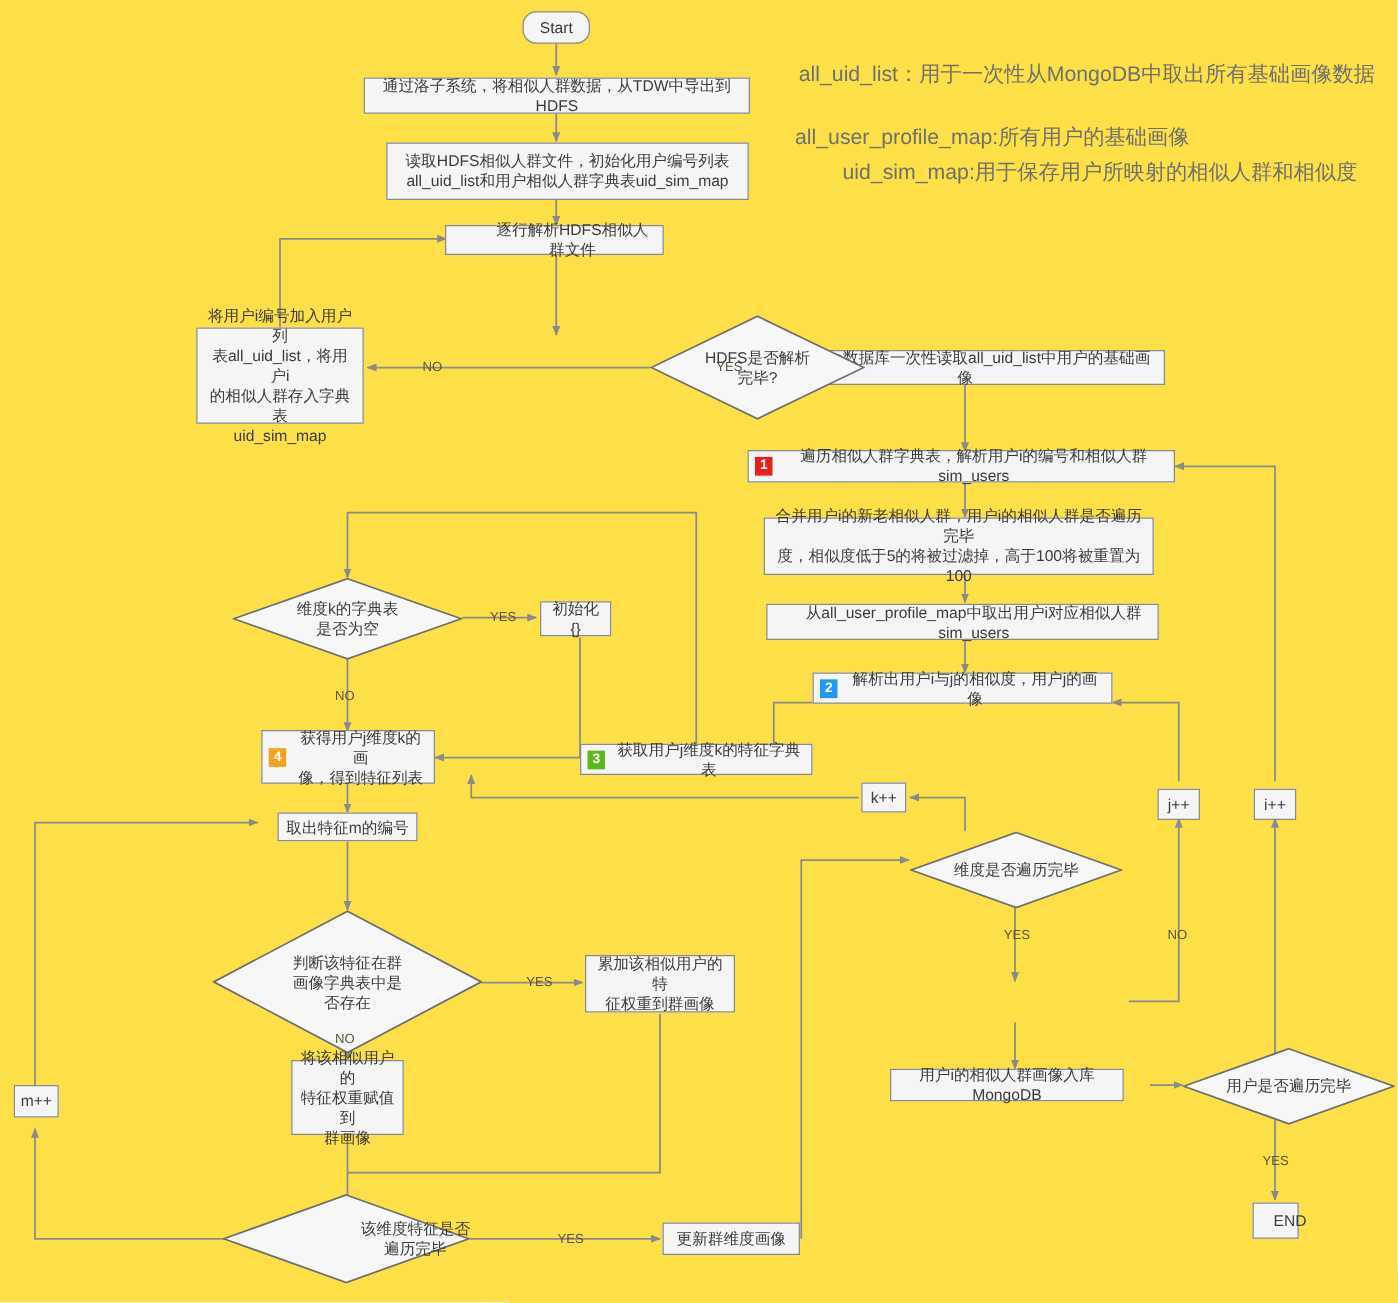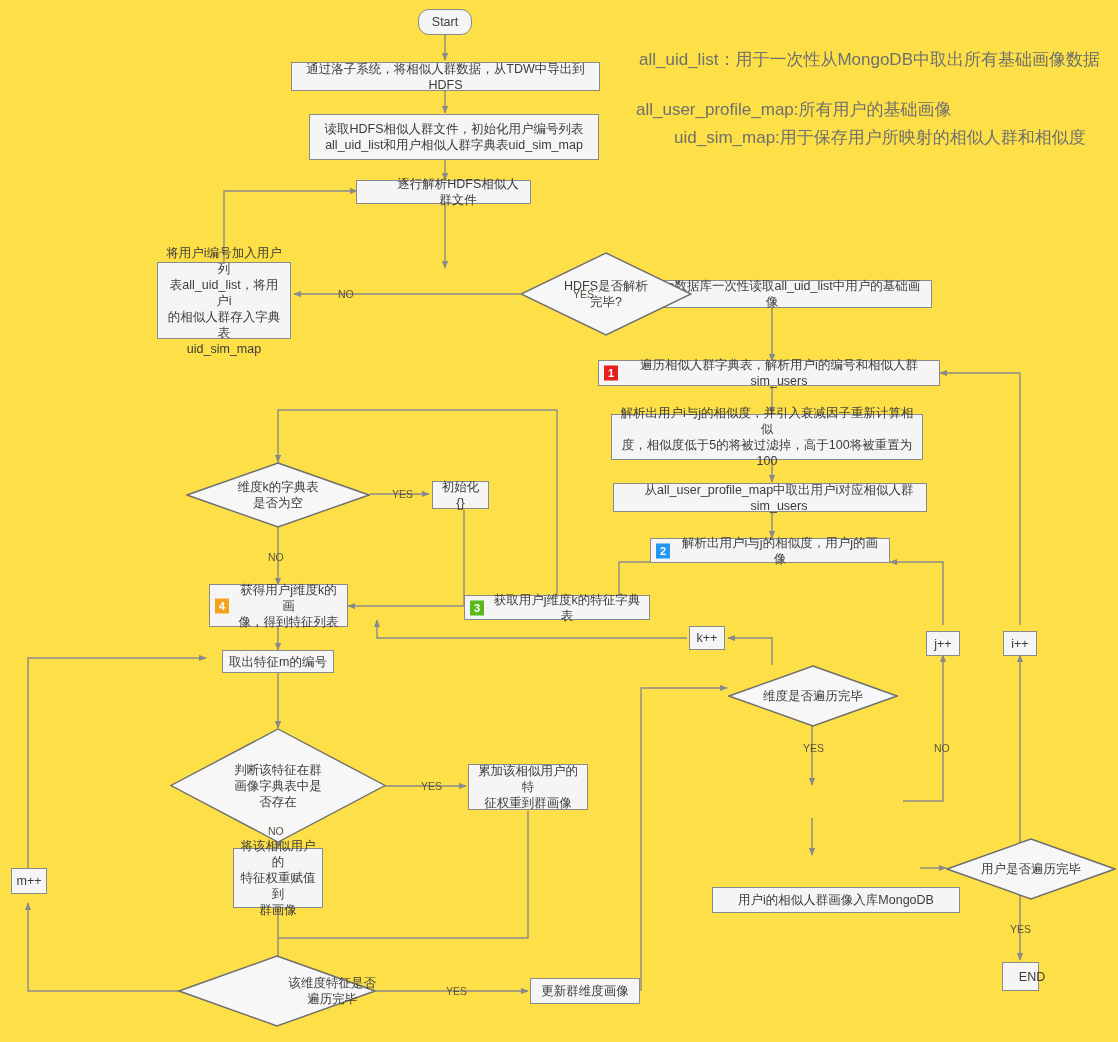--- a/index.html
+++ b/index.html
@@ -168,21 +168,21 @@
 的相似人群存入字典表
 uid_sim_map</div>
 
   <div class="node" style="left:612px;top:280px;width:320px;height:28px;">从Mongo数据库一次性读取all_uid_list中用户的基础画像</div>
 
   <div class="node badged" style="left:598px;top:360px;width:342px;height:26px;">
     <span class="badge" style="background:#e8201c;">1</span>
     <span>遍历相似人群字典表，解析用户i的编号和相似人群sim_users</span>
   </div>
 
-  <div class="node" style="left:611px;top:414px;width:312px;height:46px;">解析出用户i与j的相似度，并引入衰减因子重新计算相似
+  <div class="node" style="left:611px;top:414px;width:312px;height:46px;">合并用户i的新老相似人群，用户i的相似人群是否遍历完毕
 度，相似度低于5的将被过滤掉，高于100将被重置为100</div>
 
   <div class="node" style="left:613px;top:483px;width:314px;height:29px;padding-left:24px;">从all_user_profile_map中取出用户i对应相似人群sim_users</div>
 
   <div class="node badged" style="left:650px;top:538px;width:240px;height:25px;">
     <span class="badge" style="background:#2196f3;">2</span>
     <span>解析出用户i与j的相似度，用户j的画像</span>
   </div>
 
   <div class="node badged" style="left:464px;top:595px;width:186px;height:25px;">
@@ -203,21 +203,21 @@
   <div class="node" style="left:468px;top:764px;width:120px;height:46px;">累加该相似用户的特
 征权重到群画像</div>
 
   <div class="node" style="left:233px;top:848px;width:90px;height:60px;">将该相似用户的
 特征权重赋值到
 群画像</div>
 
   <div class="node" style="left:530px;top:978px;width:110px;height:26px;">更新群维度画像</div>
 
 
-  <div class="node" style="left:712px;top:855px;width:248px;height:26px;margin-top:32px;">用户i的相似人群画像入库MongoDB</div>
+  <div class="node" style="left:712px;top:855px;width:187px;height:26px;">用户i的相似人群画像入库MongoDB</div>
 
   <div class="node" style="left:689px;top:626px;width:36px;height:24px;">k++</div>
 
   <div class="node" style="left:926px;top:631px;width:34px;height:25px;">j++</div>
 
   <div class="node" style="left:1003px;top:631px;width:34px;height:25px;">i++</div>
 
   <div class="node" style="left:11px;top:868px;width:36px;height:26px;">m++</div>
 
   <div class="node" style="left:1002px;top:962px;width:37px;height:29px;padding-left:29px;">END</div>

